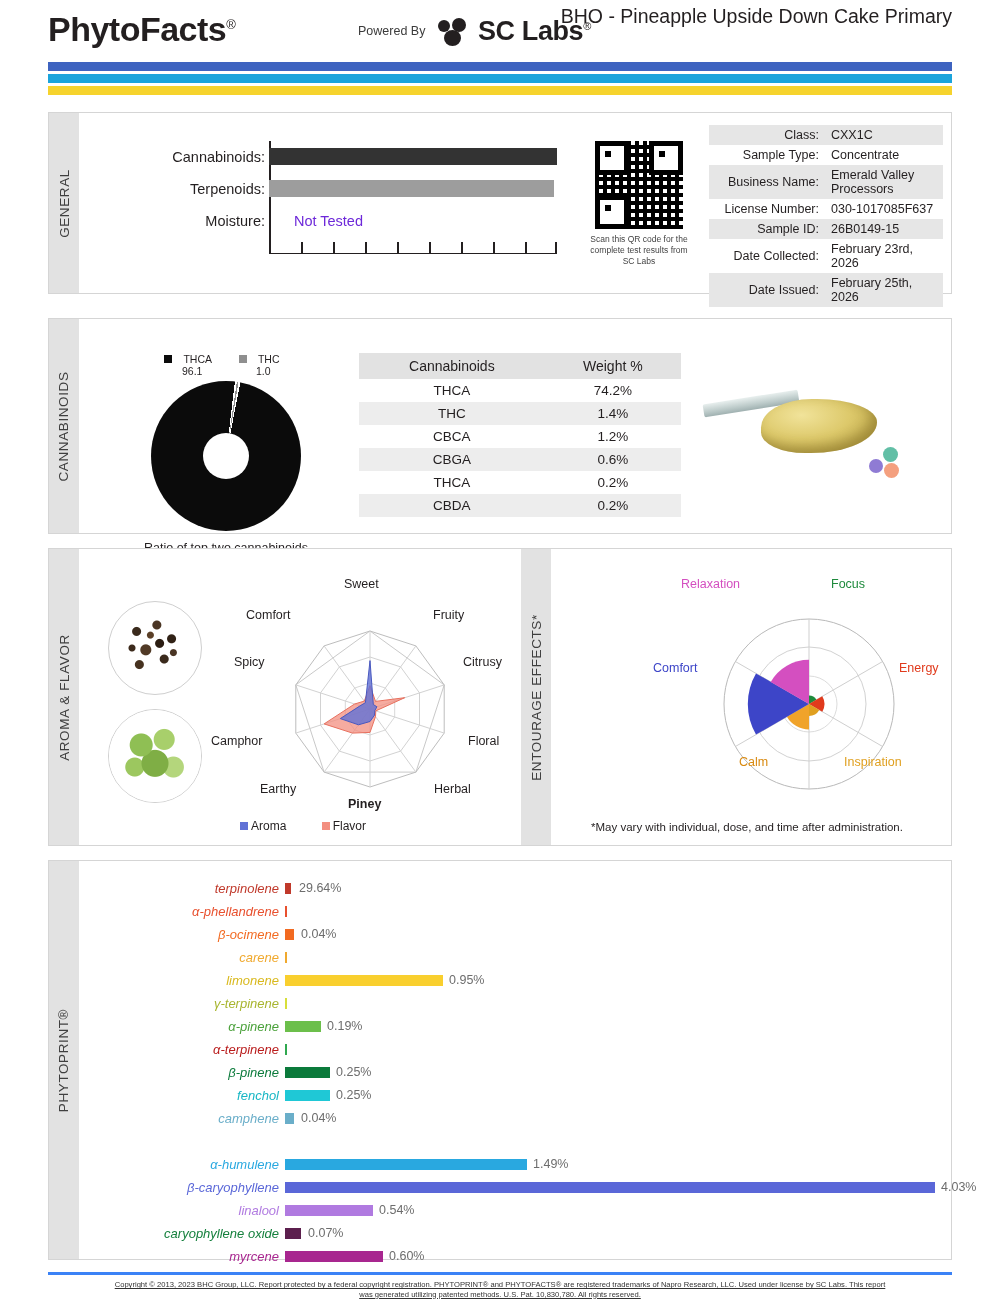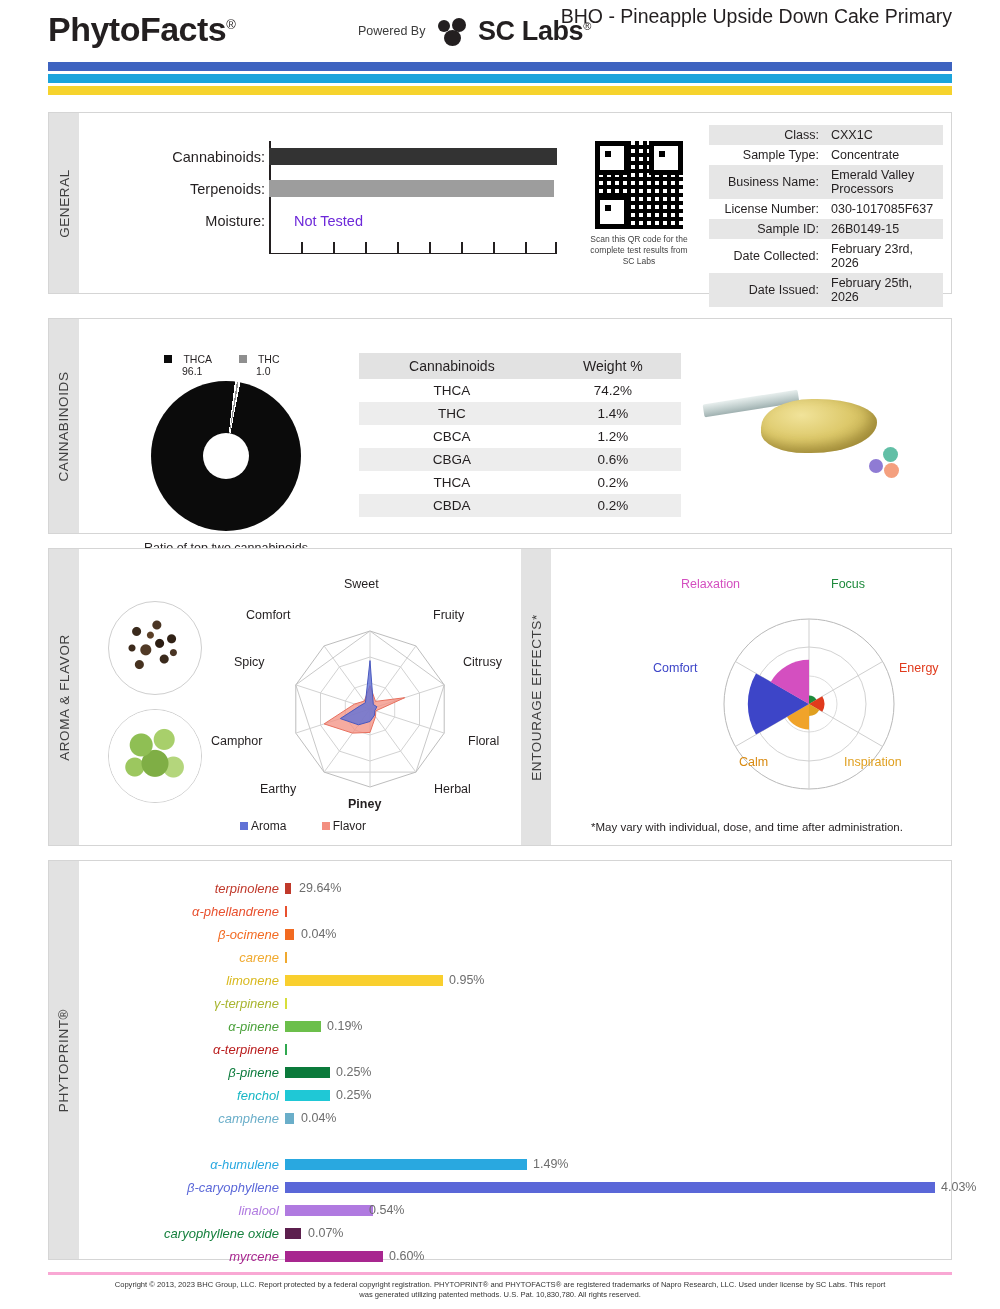--- a/index.html
+++ b/index.html
@@ -380,26 +380,27 @@
     font-size: 12.5px;
     line-height: 23px;
     color: #6d6d6d;
   }
 
   
   .footer {
     position: absolute;
     left: 48px; right: 48px;
     bottom: 10px;
-    border-top: 3px solid #f9a8d4;
+    border-top: 3px solid #3b82f6;
     padding-top: 5px;
     font-size: 7.6px;
     line-height: 9.4px;
     text-align: center;
     color: #333;
+    text-decoration: underline;
   }
 </style>
 </head>
 <body>
 
 <div class="page">
 
   <div class="header">
     <div class="logo"><span>PhytoFacts</span><sup>®</sup></div>
     <div class="powered">Powered By</div>
@@ -723,21 +724,21 @@
         <div class="terp-val" style="left:444px">1.49%</div>
       </div>
     <div class="terp-row" style="top:315px">
         <div class="terp-name" style="color:#5a67d8">β-caryophyllene</div>
         <div class="terp-bar" style="width:650px;background:#5a67d8"></div>
         <div class="terp-val" style="left:852px">4.03%</div>
       </div>
     <div class="terp-row" style="top:338px">
         <div class="terp-name" style="color:#b07ae0">linalool</div>
         <div class="terp-bar" style="width:88px;background:#b07ae0"></div>
-        <div class="terp-val" style="left:280px">0.54%</div>
+        <div class="terp-val" style="left:290px">0.54%</div>
       </div>
     <div class="terp-row" style="top:361px">
         <div class="terp-name" style="color:#15803d">caryophyllene oxide</div>
         <div class="terp-bar" style="width:16px;background:#5c1f4e"></div>
         <div class="terp-val" style="left:219px">0.07%</div>
       </div>
     <div class="terp-row" style="top:384px">
         <div class="terp-name" style="color:#a8268f">myrcene</div>
         <div class="terp-bar" style="width:98px;background:#a8268f"></div>
         <div class="terp-val" style="left:300px">0.60%</div>

